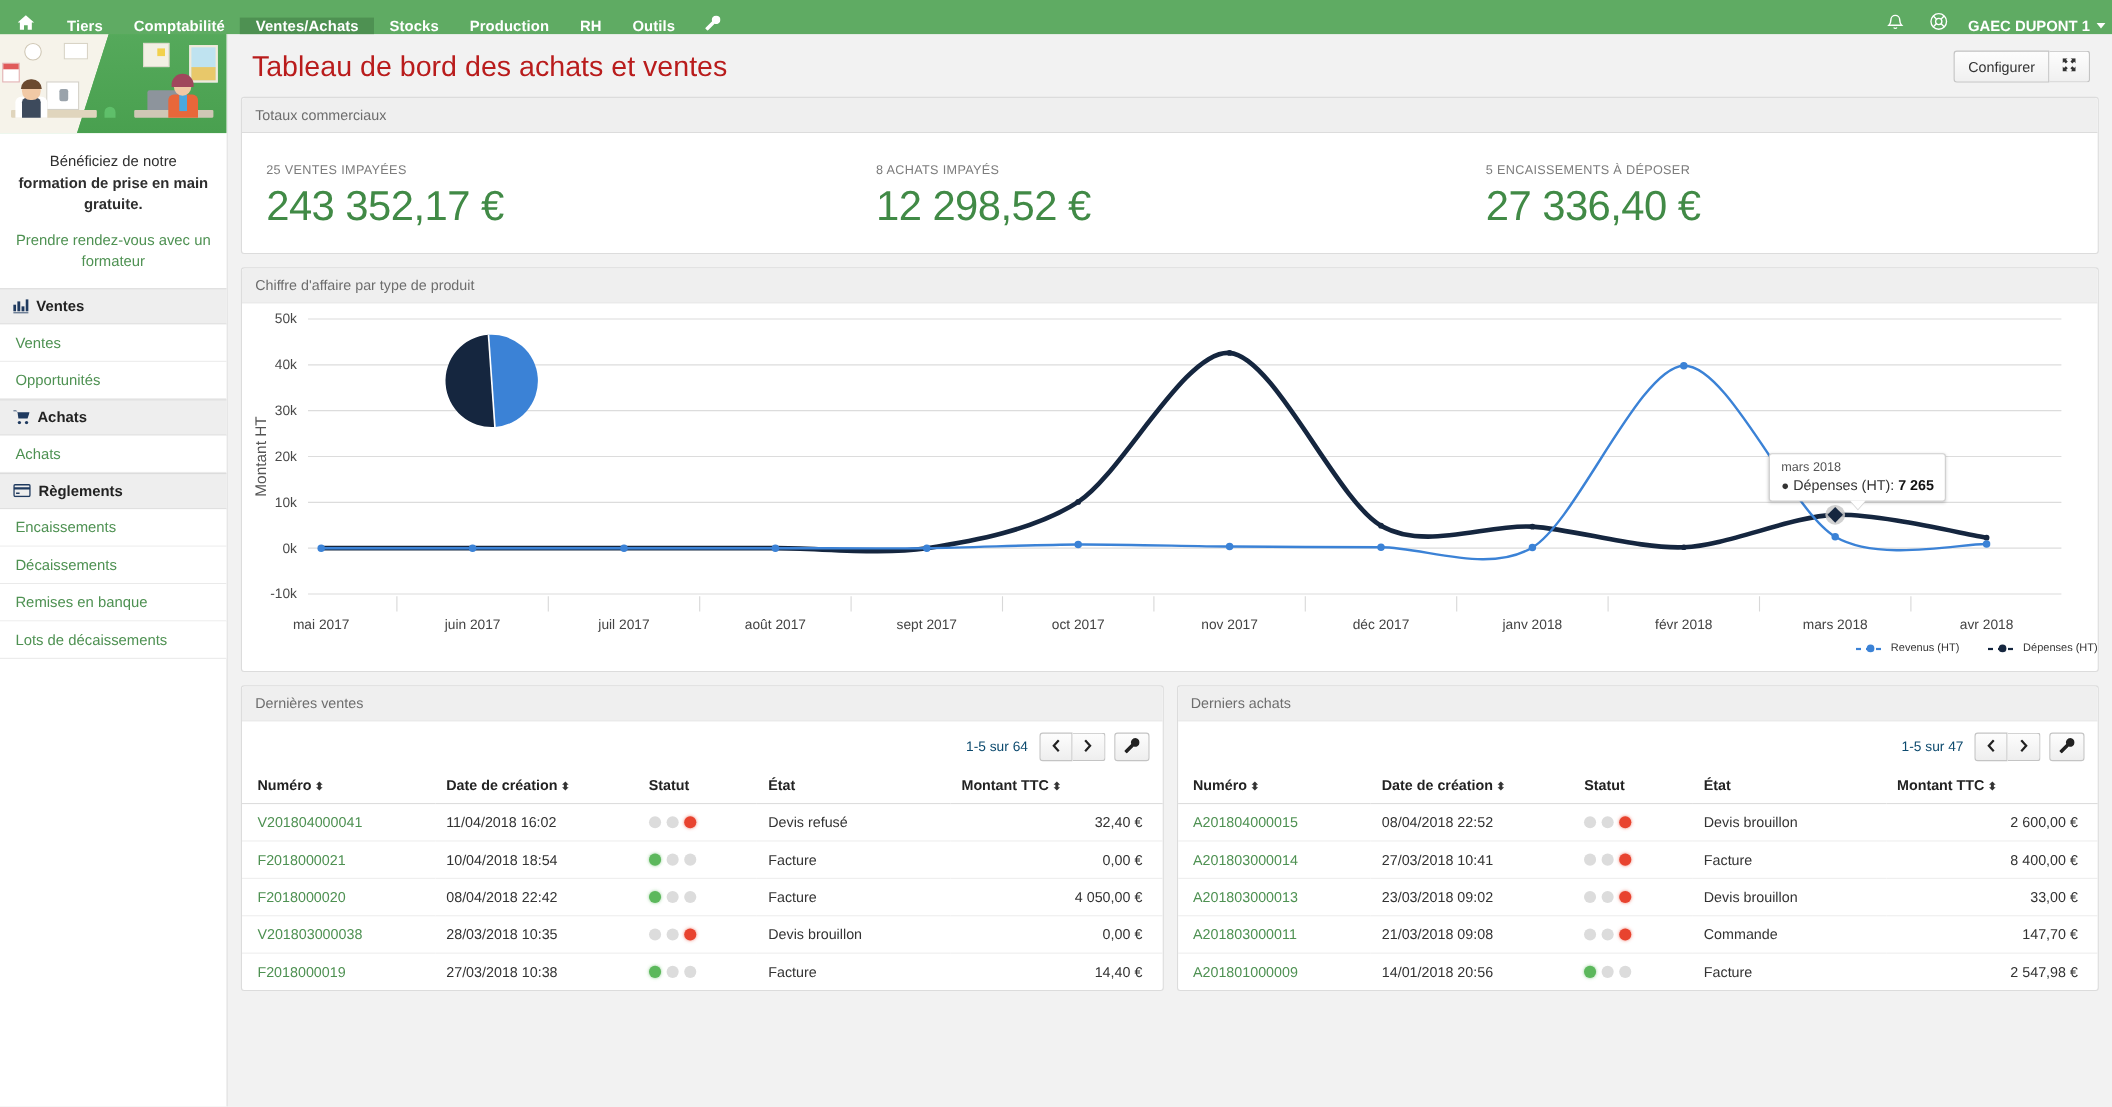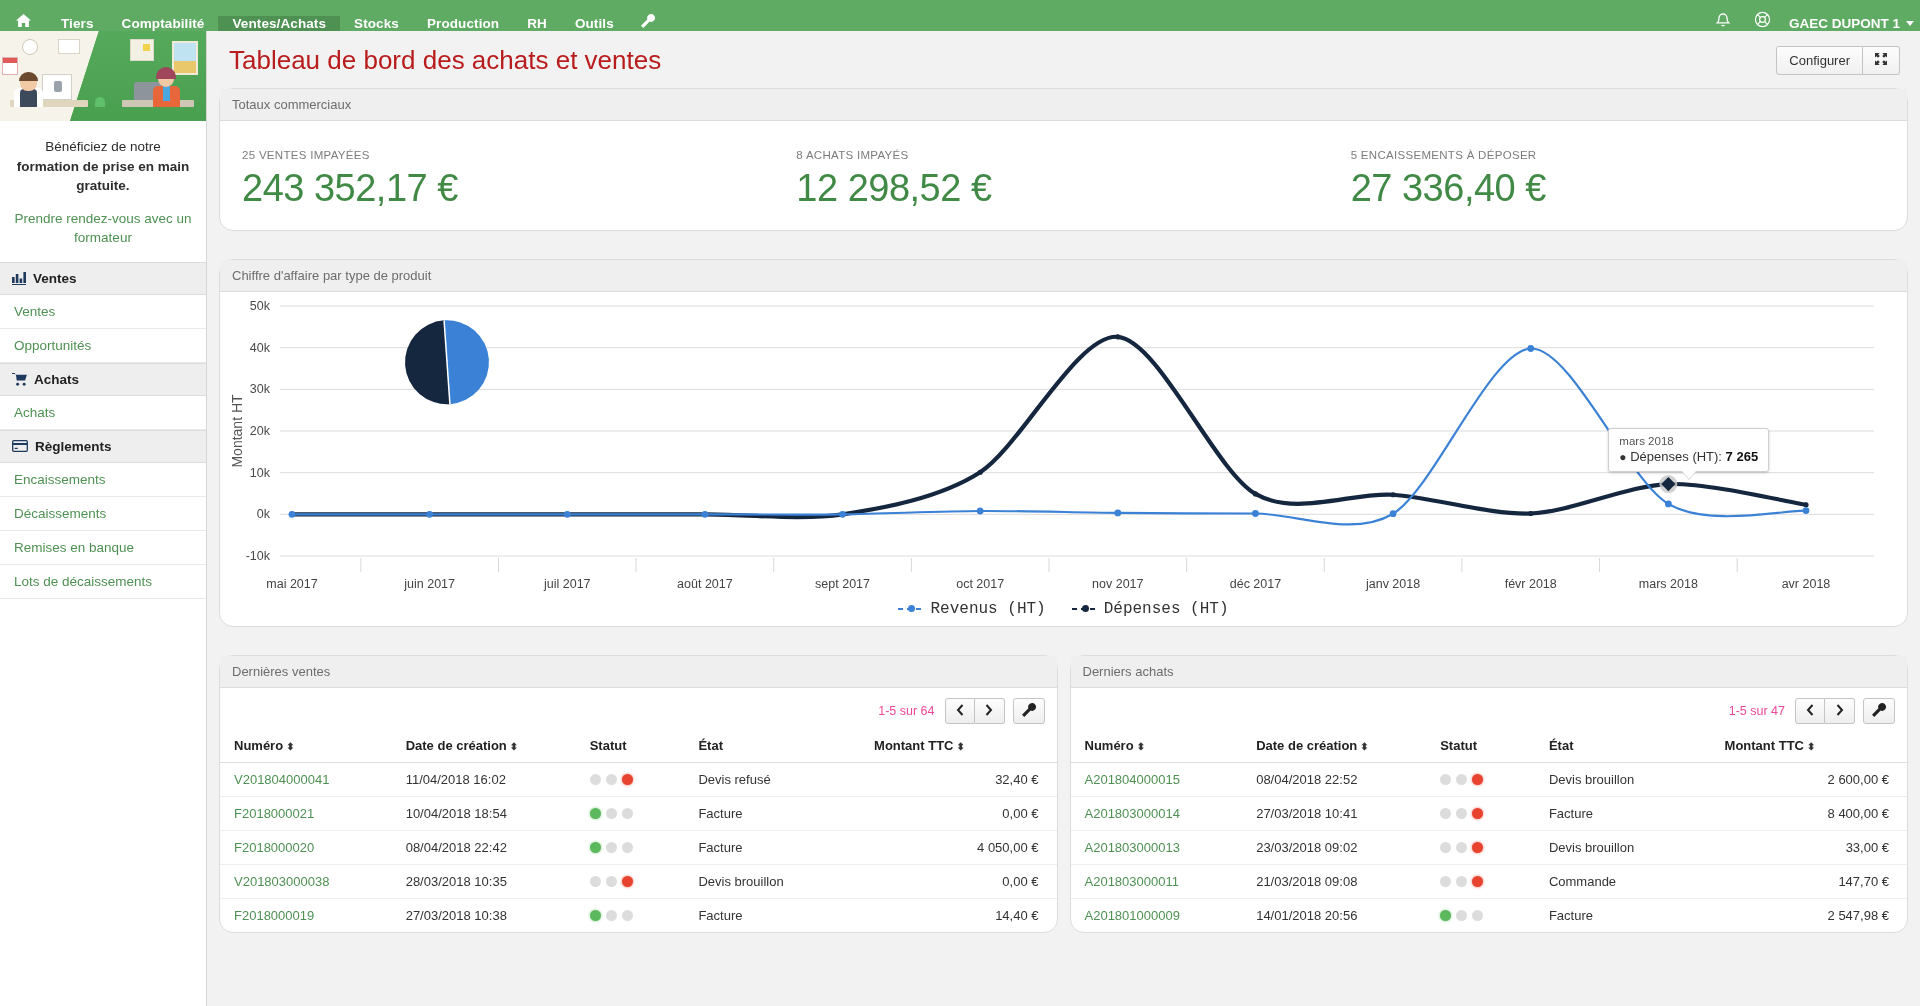--- a/index.html
+++ b/index.html
@@ -183,22 +183,22 @@
     cursor: pointer;
     line-height: 1.2;
     font-family: "Liberation Sans", sans-serif;
   }
   .btn:first-child { border-radius: 3px 0 0 3px; }
   .btn:last-child { border-radius: 0 3px 3px 0; border-left: none; }
 
   .panel {
     background: #fff;
     border: 1px solid #dcdcdc;
-    border-radius: 14px;
-    margin-bottom: 28px;
+    border-radius: 3px;
+    margin-bottom: 12px;
   }
   .panel-head {
     background: #efefef;
     border-bottom: 1px solid #dcdcdc;
     padding: 8px 12px;
     font-size: 13px;
     color: #6d6d6d;
     border-radius: 3px 3px 0 0;
   }
 
@@ -215,25 +215,24 @@
     font-size: 38px;
     color: #418a46;
     font-weight: normal;
     letter-spacing: -0.5px;
   }
 
   
   .chart-body { position: relative; height: 334px; padding: 6px 0 0 0; }
   .chart-svg { display: block; }
   .legend-row {
-    display: flex; justify-content: center; gap: 26px;
+    display: flex; justify-content: flex-end; gap: 26px;
     padding-top: 2px;
-    font-size: 16px;
+    font-size: 10px;
     color: #333;
-    font-family: Liberation Mono, monospace;
   }
   .legend-item { display: flex; align-items: center; gap: 6px; cursor: pointer;}
   .legend-mark { display: inline-block; width: 26px; height: 10px; position: relative;}
   .legend-mark:before {
     content:""; position:absolute; left:0; top:4px; width:26px; height:2px;
     background: repeating-linear-gradient(90deg, currentColor 0 5px, transparent 5px 9px);
   }
   .legend-mark:after {
     content:""; position:absolute; left:10px; top:1px; width:7px; height:7px;
     border-radius:50%; background: currentColor;
@@ -265,21 +264,21 @@
 
   
   .bottom-row { display: flex; gap: 12px; }
   .bottom-col { flex: 1; min-width: 0; }
 
   .table-toolbar {
     display: flex; align-items: center; justify-content: flex-end;
     gap: 8px;
     padding: 10px 12px 8px 12px;
   }
-  .pager-label { font-size: 12.5px; color: #ec4899; margin-right: 2px;}
+  .pager-label { font-size: 12.5px; color: #0c4a6e; margin-right: 2px;}
   .pager-btns { display: flex; }
   .pg-btn {
     width: 30px; height: 26px;
     background: linear-gradient(#fdfdfd,#eeeeee);
     border: 1px solid #c4c4c4;
     display: flex; align-items: center; justify-content: center;
     cursor: pointer;
     font-size: 13px; color: #333;
   }
   .pg-btn:first-child { border-radius: 3px 0 0 3px; }

